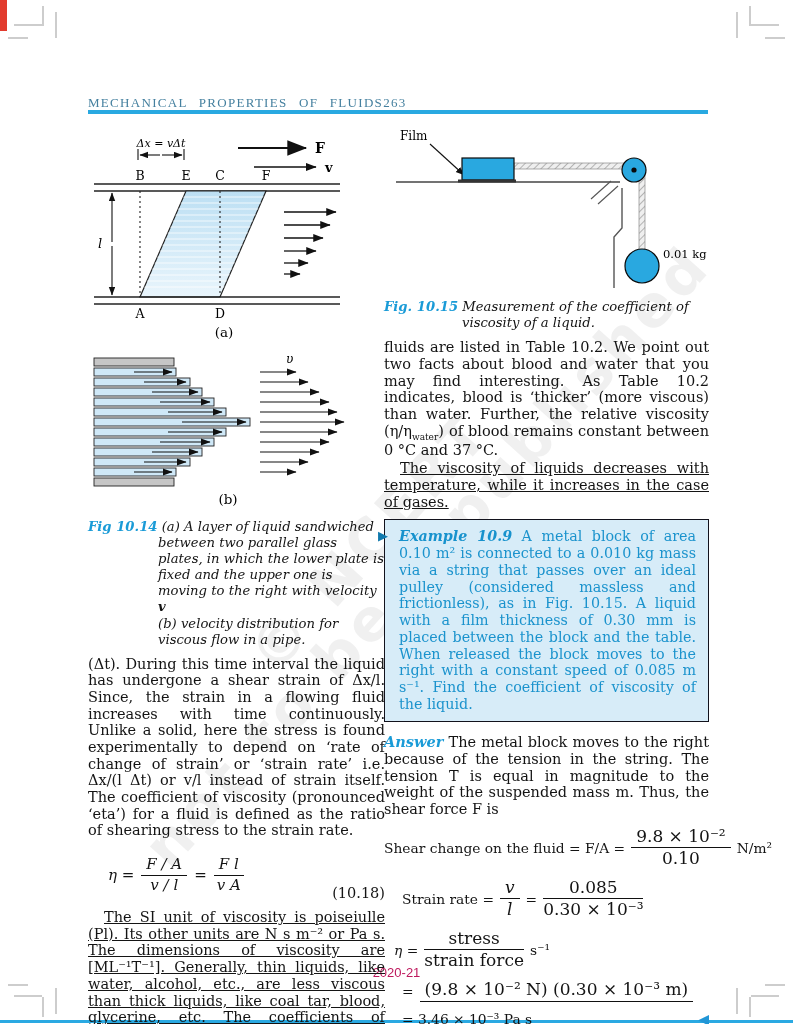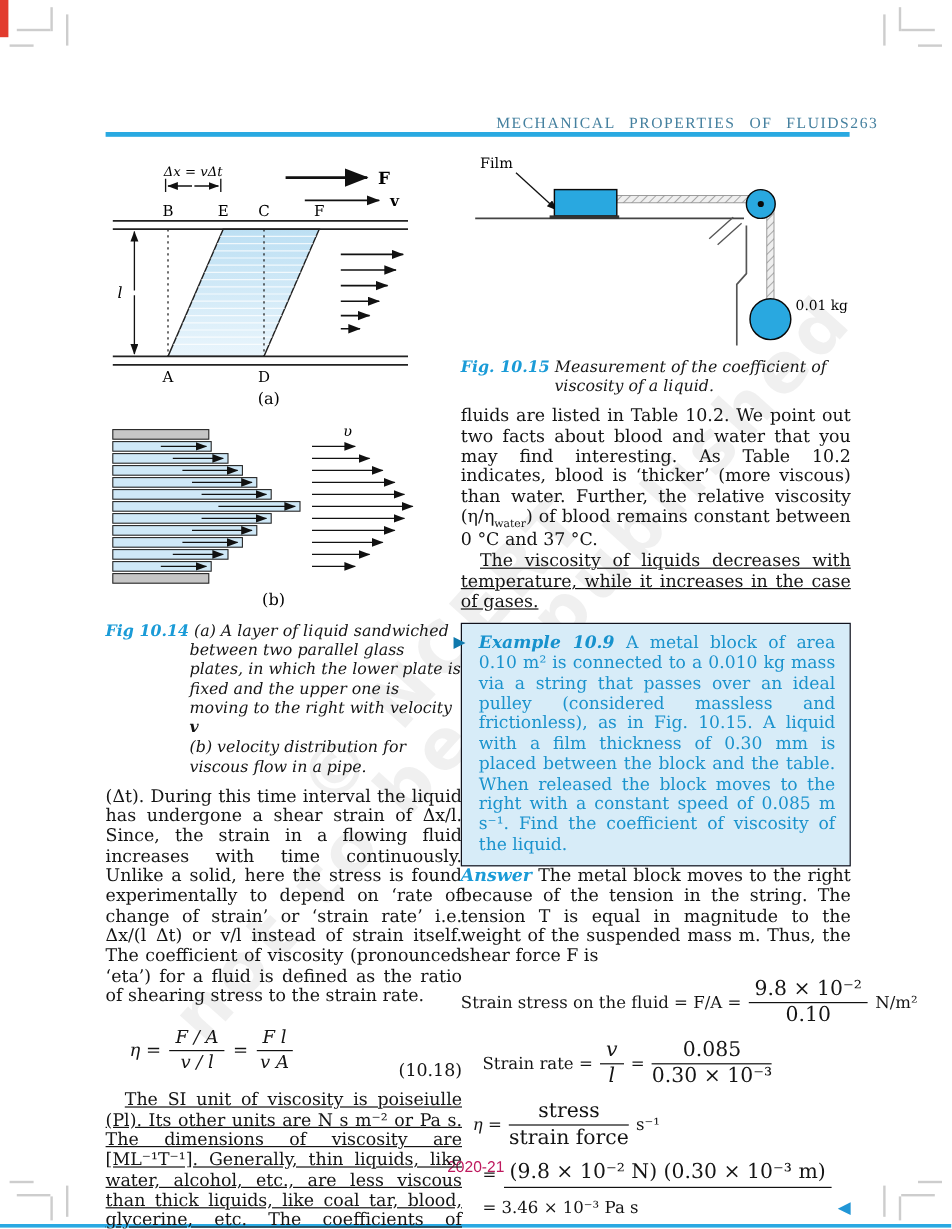--- a/index.html
+++ b/index.html
@@ -3,22 +3,22 @@
 <meta charset="utf-8">
 <style>
   html,body{margin:0;padding:0;background:#ffffff;}
   #page{position:relative;width:793px;height:1024px;background:#ffffff;overflow:hidden;
         font-family:"DejaVu Serif",serif;color:#141414;}
   
   .cm{position:absolute;background:#cdcdcd;}
   
   #red-tab{position:absolute;left:0;top:0;width:7px;height:31px;background:#e23b2e;}
   
-  #hdr{position:absolute;left:88px;top:95px;width:620px;display:flex;justify-content:flex-end;
-       font-family:"Liberation Serif",serif;font-size:13px;letter-spacing:1.3px;word-spacing:7px;color:#45809f;margin-left:24px;}
+  #hdr{position:absolute;left:88px;top:95px;width:620px;display:flex;justify-content:flex-start;
+       font-family:"Liberation Serif",serif;font-size:13px;letter-spacing:1.3px;word-spacing:7px;color:#45809f;}
   #hdr-rule{position:absolute;left:88px;top:110px;width:620px;height:4px;background:#29a9e1;}
   
   .wm{position:absolute;transform:rotate(-48deg);transform-origin:0 0;color:rgba(110,110,110,0.10);
       font-family:"DejaVu Sans",sans-serif;font-weight:bold;font-size:58px;letter-spacing:5px;white-space:nowrap;z-index:0;}
   
   #lcol{position:absolute;left:88px;top:134px;width:297px;z-index:1;}
   #rcol{position:absolute;left:384px;top:120px;width:325px;z-index:1;}
   .para{font-size:14.5px;line-height:1.15;text-align:justify;}
   .indent{text-indent:16px;text-decoration:underline;}
   .caption{font-size:13.2px;line-height:1.22;font-style:italic;padding-left:70px;text-indent:-70px;margin-top:7px;}
@@ -290,27 +290,27 @@
     </div>
     <div class="para indent" style="margin-top:2px;">The viscosity of liquids decreases with temperature, while it increases in the case of gases.</div>
 
     
     <div id="exbox">
       <span id="ex-start">▶</span>
       <span class="figlbl">Example 10.9</span><span> A metal block of area 0.10 m² is connected to a 0.010 kg mass via a string that passes over an ideal pulley (considered massless and frictionless), as in Fig. 10.15. A liquid with a film thickness of 0.30 mm is placed between the block and the table. When released the block moves to the right with a constant speed of 0.085 m s⁻¹. Find the coefficient of viscosity of the liquid.</span>
     </div>
 
     
-    <div class="para" style="">
+    <div class="para" style="margin-top:12px;">
       <span class="figlbl">Answer</span><span> The metal block moves to the right because of the tension in the string. The tension T is equal in magnitude to the weight of the suspended mass m. Thus, the shear force F is</span>
     </div>
 
 
     <div class="rc-eq">
-      <span>Strain stress on the fluid = F/A =</span>
+      <span>Shear change on the fluid = F/A =</span>
       <span class="fr">
           <span class="n">9.8 × 10⁻²</span>
           <span class="d">0.10</span>
         </span>
       <span>N/m²</span>
     </div>
 
     <div class="rc-eq ind1">
       <span>Strain rate =</span>
       <span class="fr">

